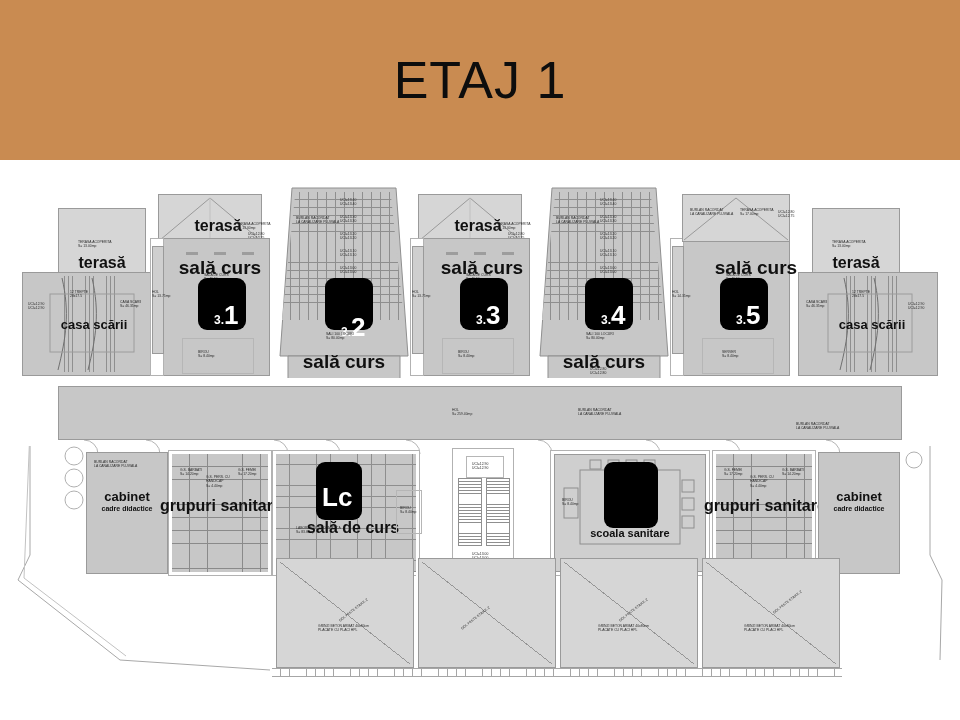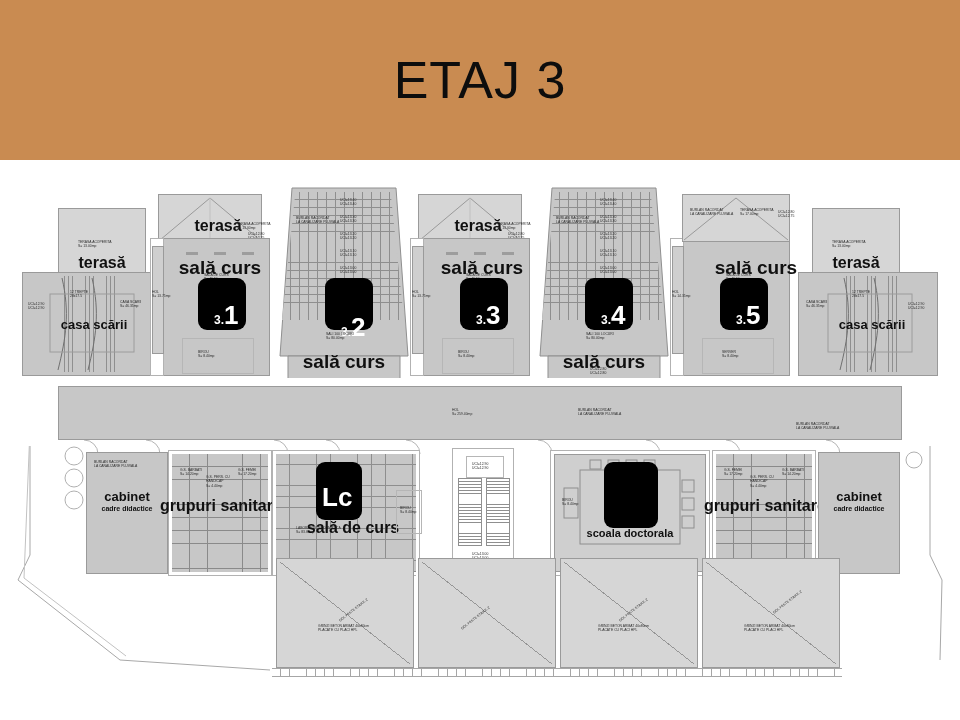--- a/index.html
+++ b/index.html
@@ -173,21 +173,21 @@
     background:repeating-linear-gradient(to right,
       #ffffff 0px,#ffffff 8px,#a6a6a6 8px,#a6a6a6 8.8px);
     border-top:1px solid #a6a6a6;border-bottom:1px solid #a6a6a6;
     box-sizing:border-box;
   }
 </style>
 </head>
 <body>
 
 <div id="banner">
-  <div id="banner-title">ETAJ 3</div>
+  <div id="banner-title">ETAJ 1</div>
 </div>
 
 <div id="plan">
 
   <svg class="lyr" width="960" height="560" viewBox="0 0 960 560" style="left:0;top:0;">
     <polygon points="152,32 810,32 810,62 930,62 930,230 945,238 945,255 930,262 930,395 875,395 875,420 842,420 842,500 690,500 690,510 270,510 270,500 118,500 118,420 85,420 85,395 30,395 30,262 15,255 15,238 30,230 30,62 152,62" fill="none" stroke="#ffffff" stroke-width="0"></polygon>
 
     <path d="M30,262 L30,395 L18,420 L120,500 L270,510" fill="none" stroke="#a8a8a8" stroke-width="1"></path>
     <path d="M30,268 L24,418 L126,496" fill="none" stroke="#c2c2c2" stroke-width="1"></path>
 
@@ -455,21 +455,21 @@
     <rect x="10" y="34" width="14" height="30" fill="none" stroke="#8e8e8e" stroke-width="1"></rect>
     <rect x="128" y="26" width="12" height="12" fill="none" stroke="#8e8e8e" stroke-width="1"></rect>
     <rect x="128" y="44" width="12" height="12" fill="none" stroke="#8e8e8e" stroke-width="1"></rect>
     <rect x="128" y="62" width="12" height="12" fill="none" stroke="#8e8e8e" stroke-width="1"></rect>
     <rect x="36" y="6" width="11" height="9" fill="none" stroke="#8e8e8e" stroke-width="1"></rect>
     <rect x="54" y="6" width="11" height="9" fill="none" stroke="#8e8e8e" stroke-width="1"></rect>
     <rect x="72" y="6" width="11" height="9" fill="none" stroke="#8e8e8e" stroke-width="1"></rect>
     <rect x="90" y="6" width="11" height="9" fill="none" stroke="#8e8e8e" stroke-width="1"></rect>
   </svg>
   <div class="blob" style="left:604px;top:302px;width:54px;height:66px;"></div>
-  <div class="lbl xs c" style="left:630px;top:368px;">scoala doctorala</div>
+  <div class="lbl xs c" style="left:630px;top:368px;">scoala sanitare</div>
   <div class="lbl micro" style="left:562px;top:338px;">BIROU
 S= 8.40mp</div>
 
   <div class="white" style="left:712px;top:290px;width:104px;height:126px;"></div>
   <div class="wcgrid" style="left:716px;top:294px;width:96px;height:118px;"></div>
   <div class="lbl micro" style="left:724px;top:308px;">G.S. FEMEI
 S= 17.20mp</div>
   <div class="lbl micro" style="left:782px;top:308px;">G.S. BARBATI
 S= 14.20mp</div>
   <div class="lbl micro" style="left:750px;top:315px;">G.S. PERS. CU

